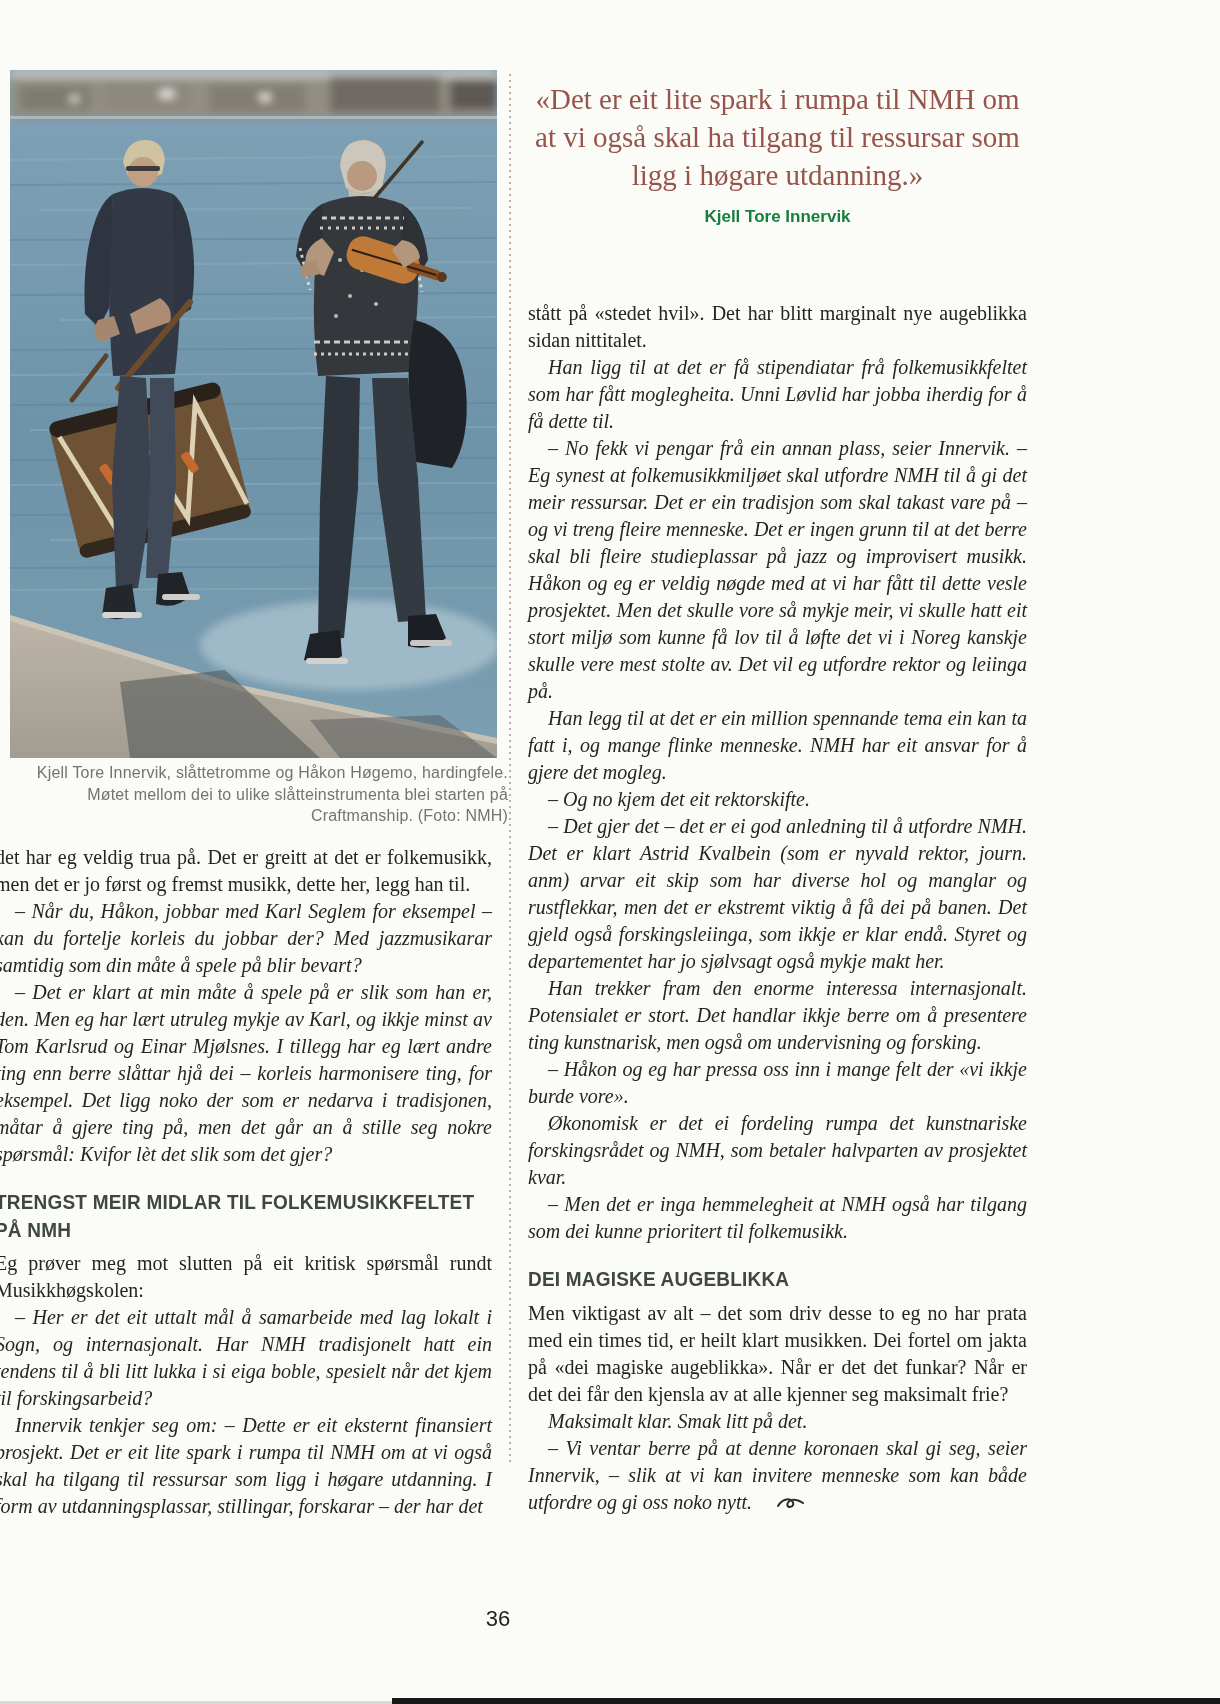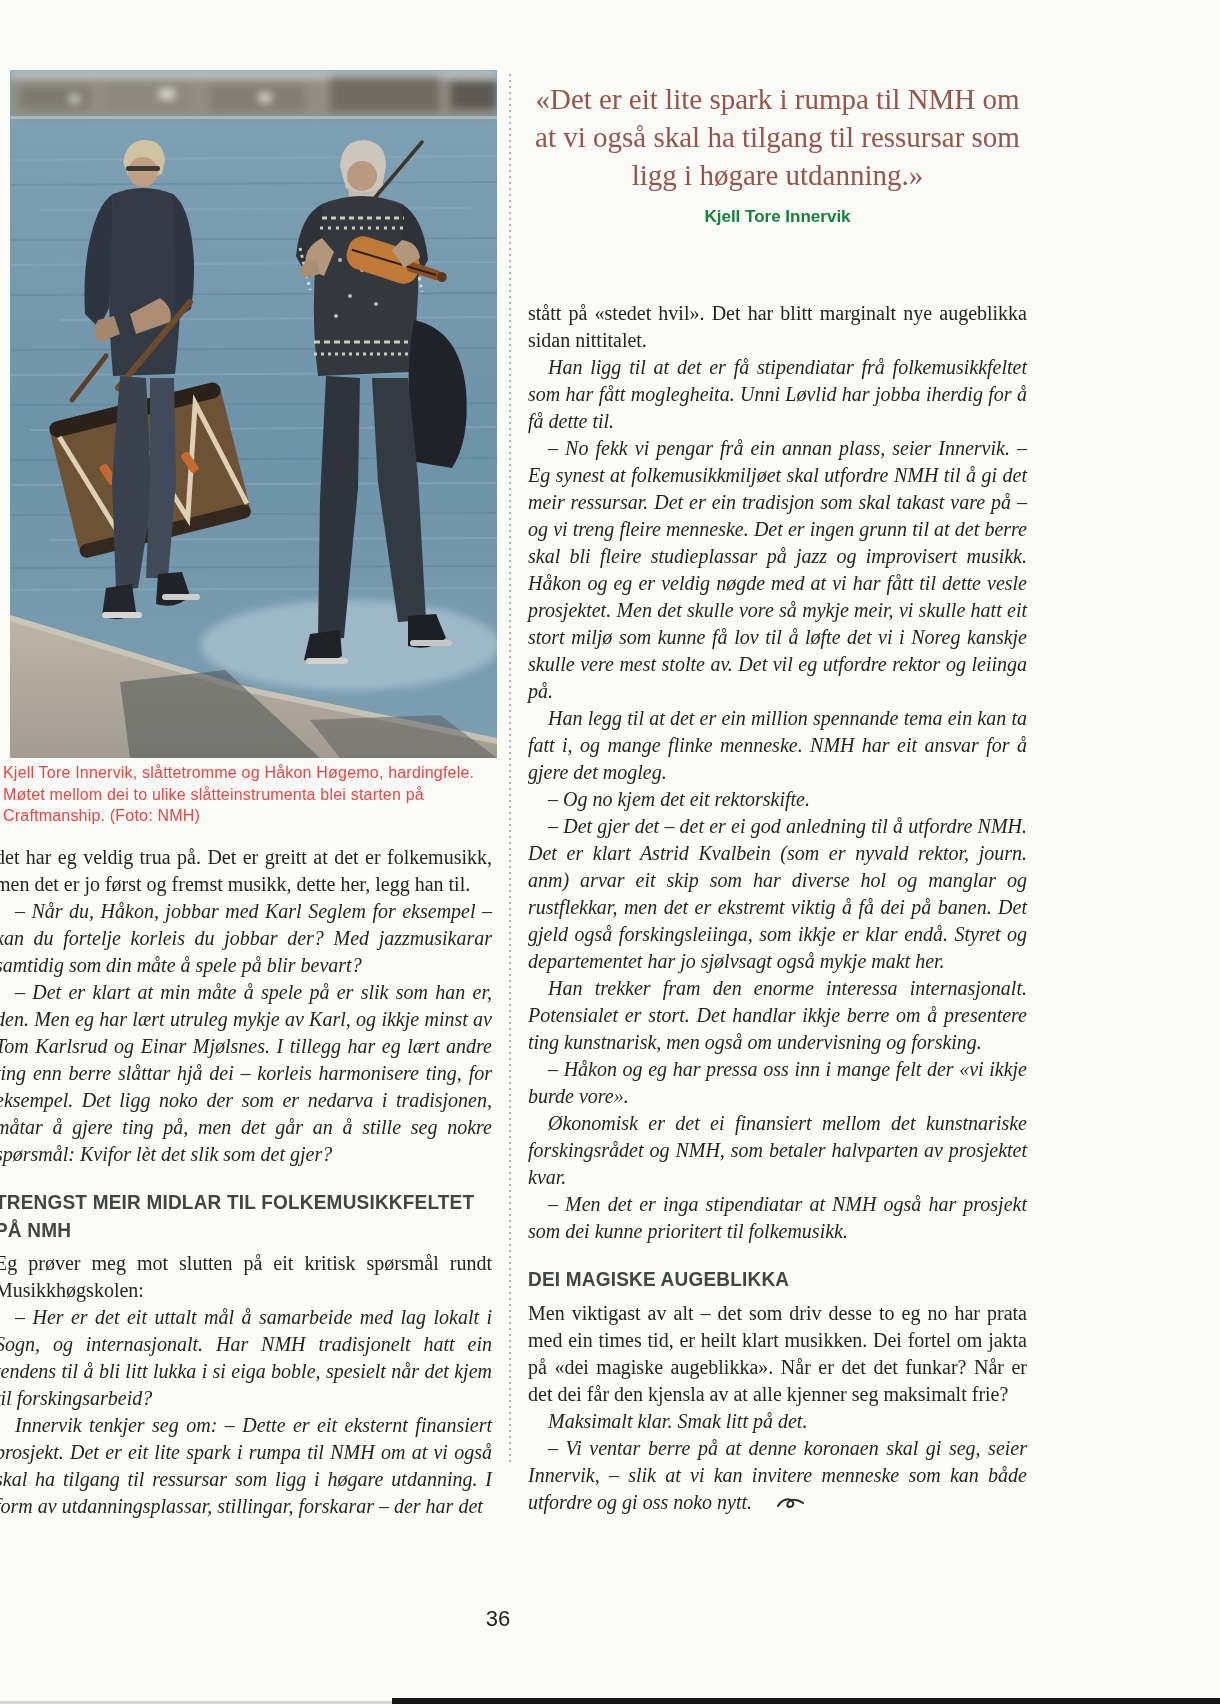--- a/index.html
+++ b/index.html
@@ -4,23 +4,23 @@
 <style>
   html,body{margin:0;padding:0;}
   body{width:1220px;height:1704px;position:relative;overflow:hidden;
        background:#fbfbf8;font-family:"Liberation Serif",serif;}
   .page{position:absolute;inset:0;}
 
   
   .photo{position:absolute;left:10px;top:70px;width:487px;height:688px;overflow:hidden;background:#7b9cb1;}
   .photo svg{display:block;}
 
-  .caption{position:absolute;left:3px;top:762px;width:492px;
+  .caption{position:absolute;left:16px;top:762px;width:492px;
            font-family:"Liberation Sans",sans-serif;font-size:16px;line-height:21.5px;
-           color:#ef4444;letter-spacing:.2px;}
+           color:#737373;letter-spacing:.2px;text-align:right;}
 
   
   .col{position:absolute;font-size:20px;line-height:27px;color:#242424;text-align:justify;}
   .col p{margin:0;}
   .col p.indent{text-indent:20px;font-style:italic;}
   .col p.italic{font-style:italic;}
   .left-col{left:-5px;top:844px;width:497px;}
   .right-col{left:528px;top:300px;width:499px;}
 
   .section-heading{font-family:"Liberation Sans",sans-serif;font-weight:bold;
@@ -216,22 +216,22 @@
 
   <div class="col right-col">
     <p>stått på «stedet hvil». Det har blitt marginalt nye augeblikka sidan nittitalet.</p>
     <p class="indent">Han ligg til at det er få stipendiatar frå folkemusikkfeltet som har fått moglegheita. Unni Løvlid har jobba iherdig for å få dette til.</p>
     <p class="indent">– No fekk vi pengar frå ein annan plass, seier Innervik. – Eg synest at folkemusikkmiljøet skal utfordre NMH til å gi det meir ressursar. Det er ein tradisjon som skal takast vare på – og vi treng fleire menneske. Det er ingen grunn til at det berre skal bli fleire studieplassar på jazz og improvisert musikk. Håkon og eg er veldig nøgde med at vi har fått til dette vesle prosjektet. Men det skulle vore så mykje meir, vi skulle hatt eit stort miljø som kunne få lov til å løfte det vi i Noreg kanskje skulle vere mest stolte av. Det vil eg utfordre rektor og leiinga på.</p>
     <p class="indent">Han legg til at det er ein million spennande tema ein kan ta fatt i, og mange flinke menneske. NMH har eit ansvar for å gjere det mogleg.</p>
     <p class="italic indent">– Og no kjem det eit rektorskifte.</p>
     <p class="indent">– Det gjer det – det er ei god anledning til å utfordre NMH. Det er klart Astrid Kvalbein (som er nyvald rektor, journ. anm) arvar eit skip som har diverse hol og manglar og rustflekkar, men det er ekstremt viktig å få dei på banen. Det gjeld også forskingsleiinga, som ikkje er klar endå. Styret og departementet har jo sjølvsagt også mykje makt her.</p>
     <p class="indent">Han trekker fram den enorme interessa internasjonalt. Potensialet er stort. Det handlar ikkje berre om å presentere ting kunstnarisk, men også om undervisning og forsking.</p>
     <p class="indent">– Håkon og eg har pressa oss inn i mange felt der «vi ikkje burde vore».</p>
-    <p class="indent">Økonomisk er det ei finansiert mellom det kunstnariske forskingsrådet og NMH, som betaler halvparten av prosjektet kvar.</p>
-    <p class="indent">– Men det er inga stipendiatar at NMH også har prosjekt som dei kunne prioritert til folkemusikk.</p>
+    <p class="indent">Økonomisk er det ei fordeling rumpa det kunstnariske forskingsrådet og NMH, som betaler halvparten av prosjektet kvar.</p>
+    <p class="indent">– Men det er inga hemmelegheit at NMH også har tilgang som dei kunne prioritert til folkemusikk.</p>
     <p class="section-heading">DEI MAGISKE AUGEBLIKKA</p>
     <p>Men viktigast av alt – det som driv desse to eg no har prata med ein times tid, er heilt klart musikken. Dei fortel om jakta på «dei magiske augeblikka». Når er det det funkar? Når er det dei får den kjensla av at alle kjenner seg maksimalt frie?</p>
     <p class="indent">Maksimalt klar. Smak litt på det.</p>
     <p class="indent">
       <span>– Vi ventar berre på at denne koronaen skal gi seg, seier Innervik, – slik at vi kan invitere menneske som kan både utfordre og gi oss noko nytt.</span><span class="endmark"><svg width="27" height="14" viewBox="0 0 27 14">
             <path d="M1 10 C5 3, 12 2, 15 5 C17.5 7.5, 16 11, 13 11 C10 11, 9.5 7.5, 12 5.5 C15 3, 20 3.5, 26 7" fill="none" stroke="#2a2a2a" stroke-width="2" stroke-linecap="round"></path>
           </svg></span>
     </p>
   </div>
 

